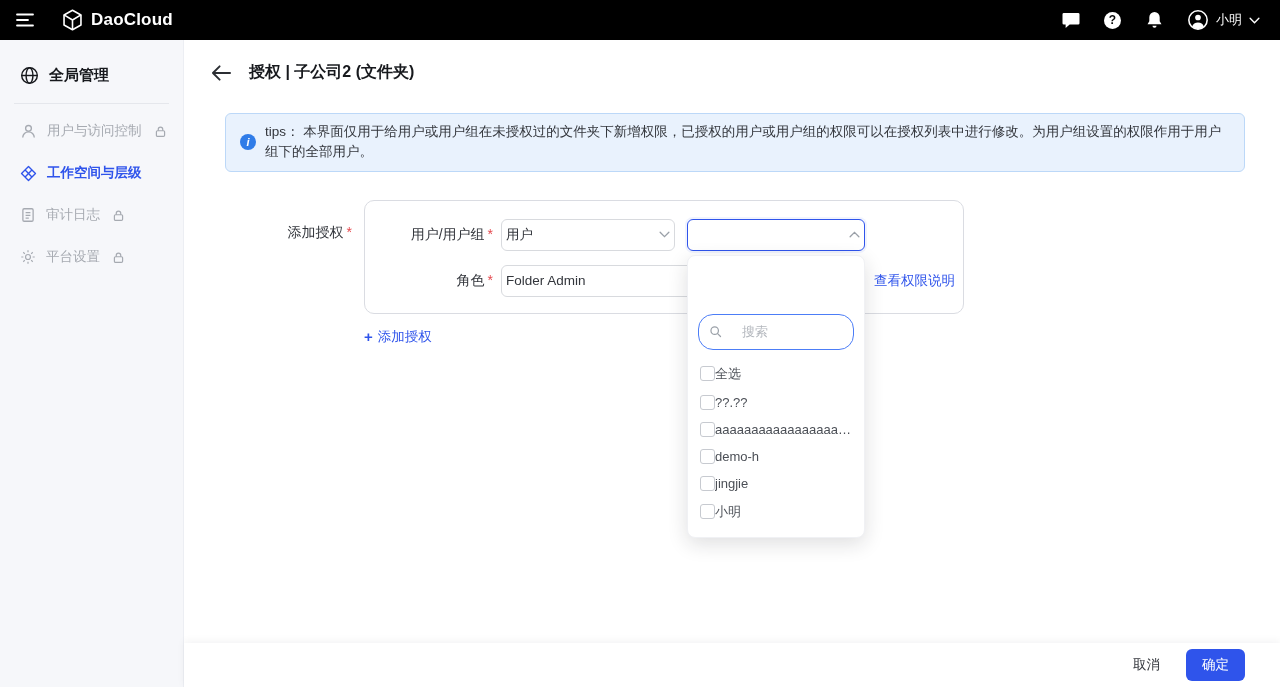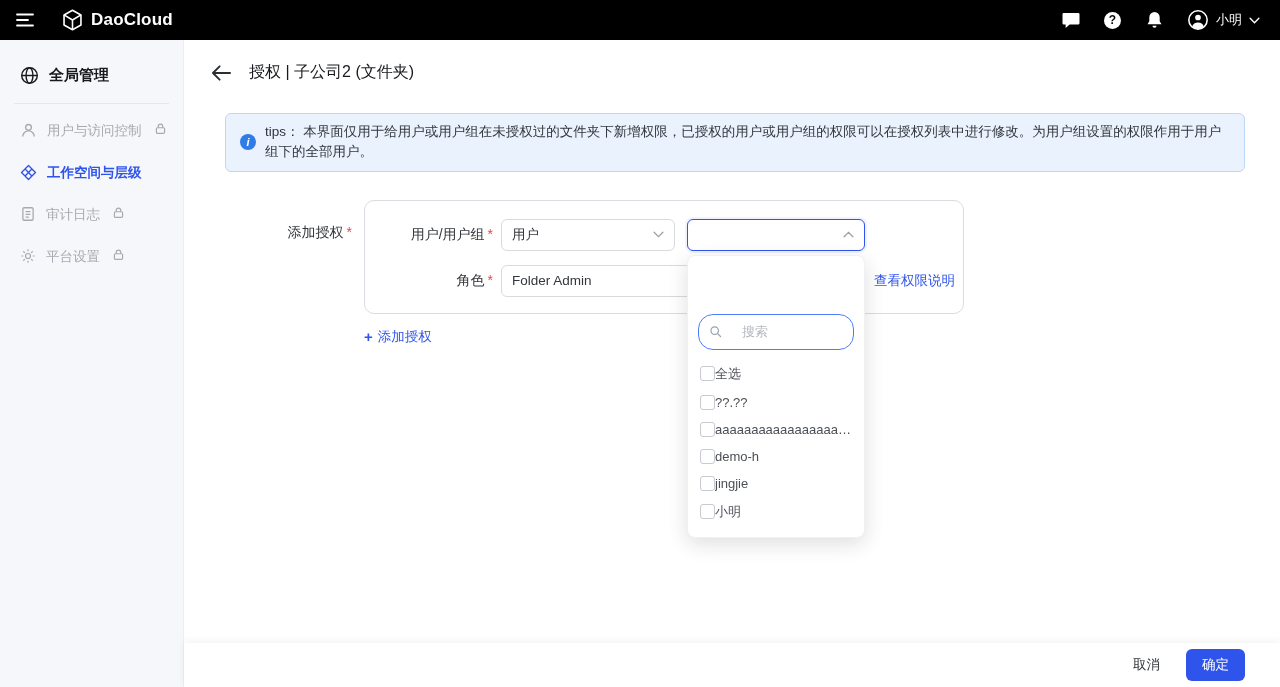--- a/index.html
+++ b/index.html
@@ -15,46 +15,46 @@
   .tb-right { display:flex; align-items:center; gap:22px; }
   .help-badge { width:17px; height:17px; border-radius:50%; background:#fff; color:#0a0a0a; font-size:12px; font-weight:700; display:flex; align-items:center; justify-content:center; cursor:pointer; }
   .user-menu { display:flex; align-items:center; gap:7px; cursor:pointer; }
   .uname { font-size:13px; }
 
   
   .layout { display:flex; height:647px; }
   .sidebar { width:184px; background:#f6f7fa; border-right:1px solid #eceef3; flex:none; padding-top:10px; }
   .sb-head { display:flex; align-items:center; gap:10px; padding:16px 20px 18px; font-size:15px; font-weight:700; color:#17191d; cursor:pointer; }
   .sb-divider { height:1px; background:#e5e7ec; margin:0 14px 6px; }
-  .sb-item { display:flex; align-items:flex-start; gap:10px; padding:12px 20px; font-size:13.5px; color:#4c5057; cursor:pointer; }
+  .sb-item { display:flex; align-items:center; gap:10px; padding:12px 20px; font-size:13.5px; color:#4c5057; cursor:pointer; }
   .sb-item.locked { color:#a6aab1; }
   .sb-item.active { color:#2f54eb; font-weight:600;font-family:Liberation Serif, serif; }
   .sb-label { white-space:nowrap; }
   .lock { margin-left:2px; display:flex; }
 
   
   .main { flex:1; display:flex; flex-direction:column; background:#fff; min-width:0; }
   .page-header { display:flex; align-items:center; gap:18px; padding:22px 28px 16px; }
   .back { display:flex; align-items:center; color:#2b2e33; cursor:pointer; }
-  .title { font-size:16px; font-weight:400; color:#17191d; }
+  .title { font-size:16px; font-weight:700; color:#17191d; }
   .content { flex:1; padding:14px 35px 0 41px; position:relative; }
 
   .tips { background:#e9f2fd; border:1px solid #bcd8f8; border-radius:6px; padding:8px 14px; font-size:13.5px; color:#33363c; display:flex; align-items:center; gap:9px; line-height:1.5; }
   .info-dot { flex:none; width:16px; height:16px; border-radius:50%; background:#2f7ce8; color:#fff; font-size:11px; font-weight:700; font-style:italic; display:flex; align-items:center; justify-content:center; }
 
   .form-area { display:flex; margin-top:28px; align-items:flex-start; }
   .section-label { width:127px; flex:none; text-align:right; font-size:14px; color:#33363c; padding-top:24px; margin-right:12px; white-space:nowrap; }
   .req { color:#e5484d; margin-left:3px; }
 
   .auth-card { width:600px; border:1px solid #dadce2; border-radius:10px; background:#fff; padding:18px 8px 16px 16px; position:relative; }
   .card-row { display:flex; align-items:center; }
   .card-row.first { margin-bottom:14px; }
   .row-label { width:112px; flex:none; text-align:right; font-size:14px; color:#33363c; margin-right:8px; white-space:nowrap; }
 
-  .select { height:32px; border:1px solid #d8dade; border-radius:6px; background:#fff; display:flex; align-items:center; justify-content:space-between; padding:0 10px; font-size:13.5px; color:#33363c; cursor:pointer; }
+  .select { height:32px; border:1px solid #d8dade; border-radius:6px; background:#fff; display:flex; align-items:center; justify-content:space-between; padding:0 4px; font-size:13.5px; color:#33363c; cursor:pointer; }
   .sel-user { width:174px; }
   .sel-target { width:178px; margin-left:12px; border:1.5px solid #2f54eb; box-shadow:0 0 0 2px rgba(47,84,235,.07); }
   .sel-role { width:360px; }
   .chev { display:flex; color:#9aa0a8; }
   .chev.up svg { transform:rotate(180deg); }
 
   .perm-link { color:#2f54eb; font-size:13.5px; margin-left:20px; white-space:nowrap; cursor:pointer; text-decoration:none; }
 
   .add-link { margin-top:14px; color:#2f54eb; font-size:13.5px; display:flex; align-items:center; gap:5px; cursor:pointer; width:max-content; }
   .plus { font-size:15px; font-weight:600; line-height:1; }

